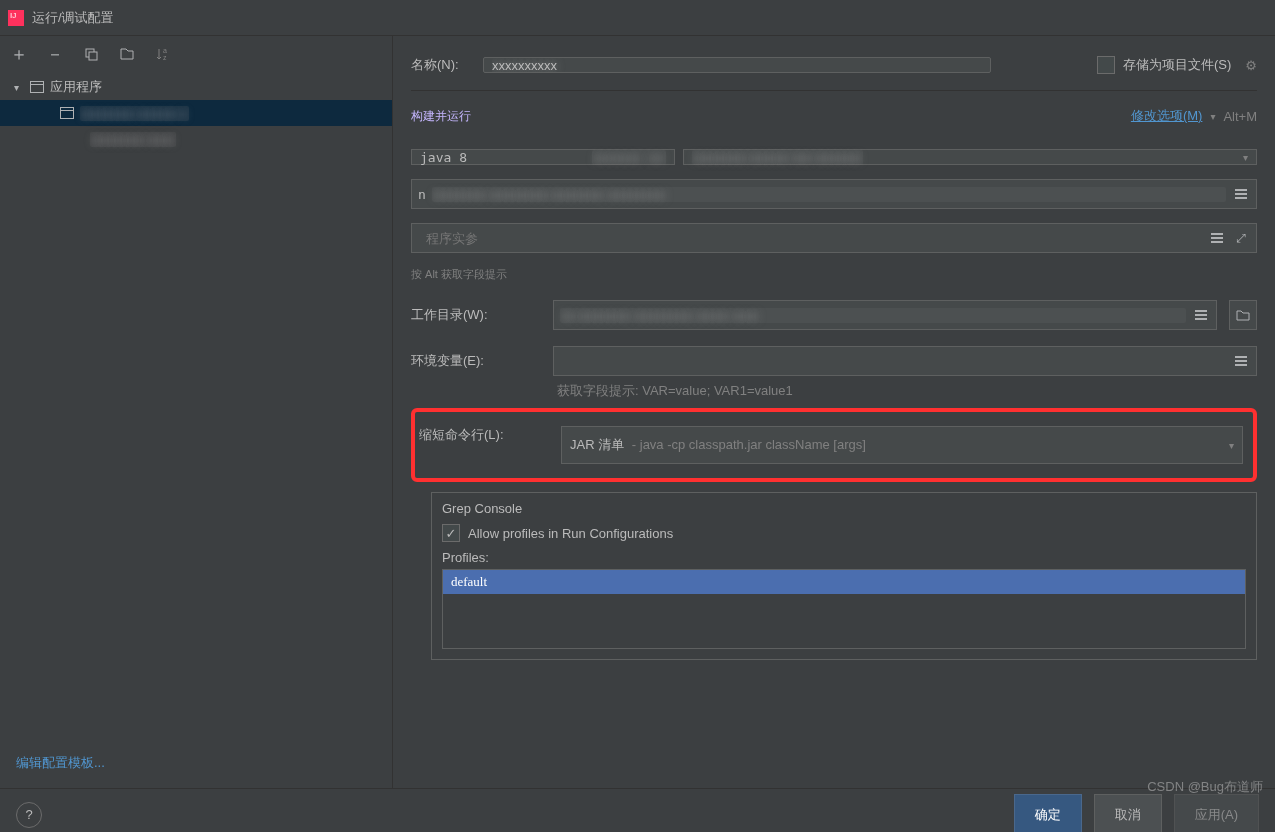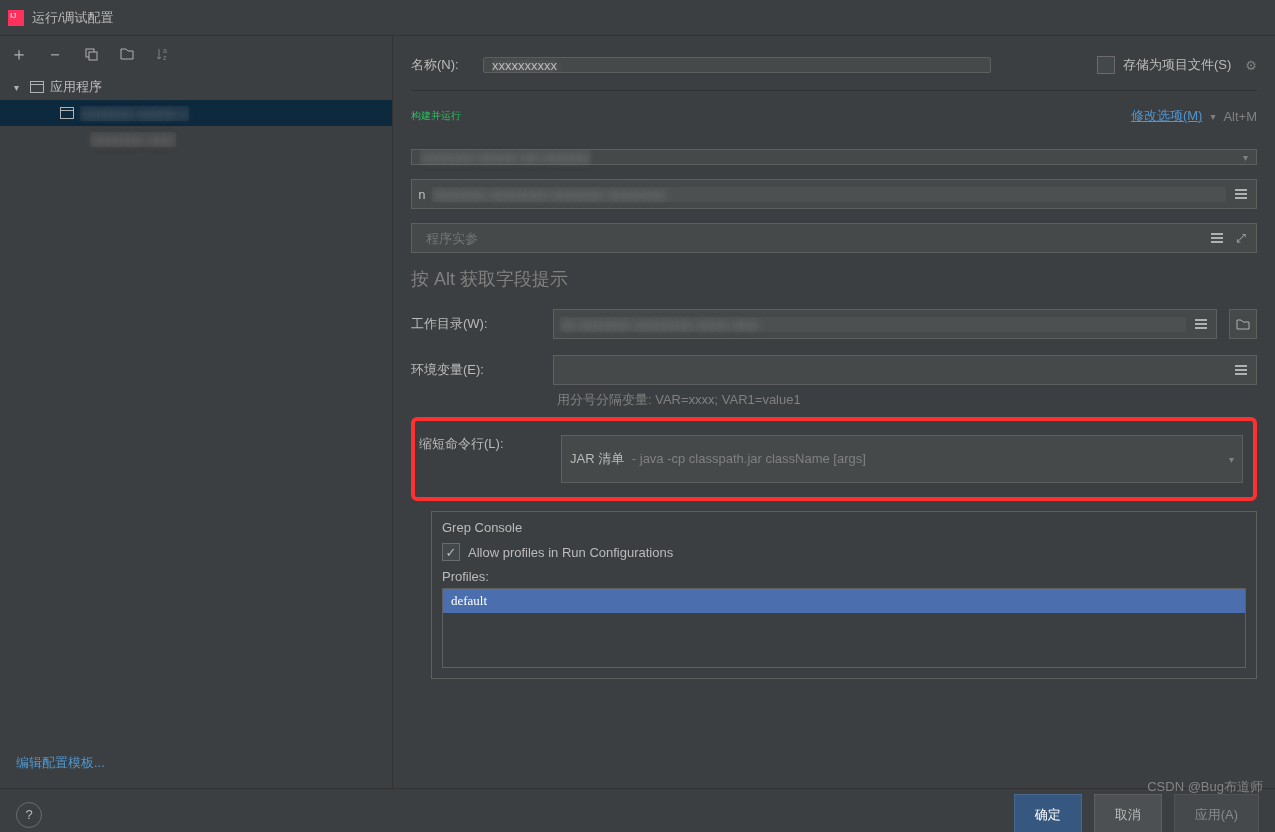--- a/index.html
+++ b/index.html
@@ -149,22 +149,22 @@
     font-size: 13px;
   }
   .section-header {
     display: flex;
     align-items: center;
     justify-content: space-between;
     margin-bottom: 14px;
     padding-bottom: 10px;
   }
   .section-title {
-    color: #22c55e;
-    font-size: 10px;
+    color: #c4b5fd;
+    font-size: 12px;
   }
   .modify-link {
     color: #5196d0;
     text-decoration: underline;
     cursor: pointer;
   }
   .modify-group {
     display: flex;
     align-items: center;
     gap: 8px;
@@ -214,21 +214,21 @@
     width: 18px; height: 18px;
     display: flex;
     align-items: center;
     justify-content: center;
     color: #afb1b3;
     cursor: pointer;
     font-size: 12px;
   }
   .hint {
     color: #808080;
-    font-size: 18px;
+    font-size: 11px;
     margin: 4px 0 18px 0;
   }
   .env-hint {
     color: #808080;
     font-size: 13px;
     margin-left: 146px;
     margin-top: -10px;
     margin-bottom: 8px;
   }
   .highlight-box {
@@ -239,21 +239,21 @@
     display: flex;
     gap: 12px;
   }
   .highlight-box .label { width: 130px; }
   .shorten-select {
     flex: 1;
     display: flex;
     align-items: center;
     background: #45494a;
     border: 1px solid #5e6060;
-    height: 48px;
+    height: 38px;
     padding: 12px 8px;
     cursor: pointer;
     justify-content: space-between;
   }
   .shorten-select .sel-text { color: #bbbbbb; }
   .shorten-select .sel-hint { color: #808080; margin-left: 4px; }
   .fieldset {
     border: 1px solid #5e6060;
     padding: 8px 10px 10px;
     margin-top: 4px;
@@ -394,20 +394,24 @@
     <div class="section-header">
       <span class="section-title">构建并运行</span>
       <div class="modify-group">
         <span class="modify-link">修改选项(M)</span>
         <span class="chevron-down">▾</span>
         <span>Alt+M</span>
       </div>
     </div>
 
     <div class="combo-row">
+      <div class="combo-box jdk-combo">
+        <span>java 8</span>
+        <span class="blur-text">xxxxxx xx</span>
+      </div>
       <div class="combo-box">
         <span class="blur-text">xxxxxxxx xxxxxx xxx xxxxxxx</span>
         <span class="chevron-down">▾</span>
       </div>
     </div>
 
     <div class="combo-row">
       <div class="input-with-icons">
         <span class="mono">n</span>
         <span class="blur-text" style="flex:1">xxxxxxxx xxxxxxxxx xxxxxxxx xxxxxxxxx</span>
@@ -462,21 +466,21 @@
         <input type="text" style="">
         <span class="input-icon">
           <svg width="14" height="14" viewBox="0 0 14 14">
               <rect x="1" y="2" width="12" height="2" fill="#afb1b3"></rect>
               <rect x="1" y="6" width="12" height="2" fill="#afb1b3"></rect>
               <rect x="1" y="10" width="12" height="2" fill="#afb1b3"></rect>
             </svg>
         </span>
       </div>
     </div>
-    <div class="env-hint">用分号分隔变量: VAR=xxxx; VAR1=value1</div>
+    <div class="env-hint">获取字段提示: VAR=value; VAR1=value1</div>
 
     <div class="highlight-box">
       <span class="label">缩短命令行(L):</span>
       <div class="shorten-select">
         <span>
           <span class="sel-text">JAR 清单</span>
           <span class="sel-hint">- java -cp classpath.jar className [args]</span>
         </span>
         <span class="chevron-down">▾</span>
       </div>

